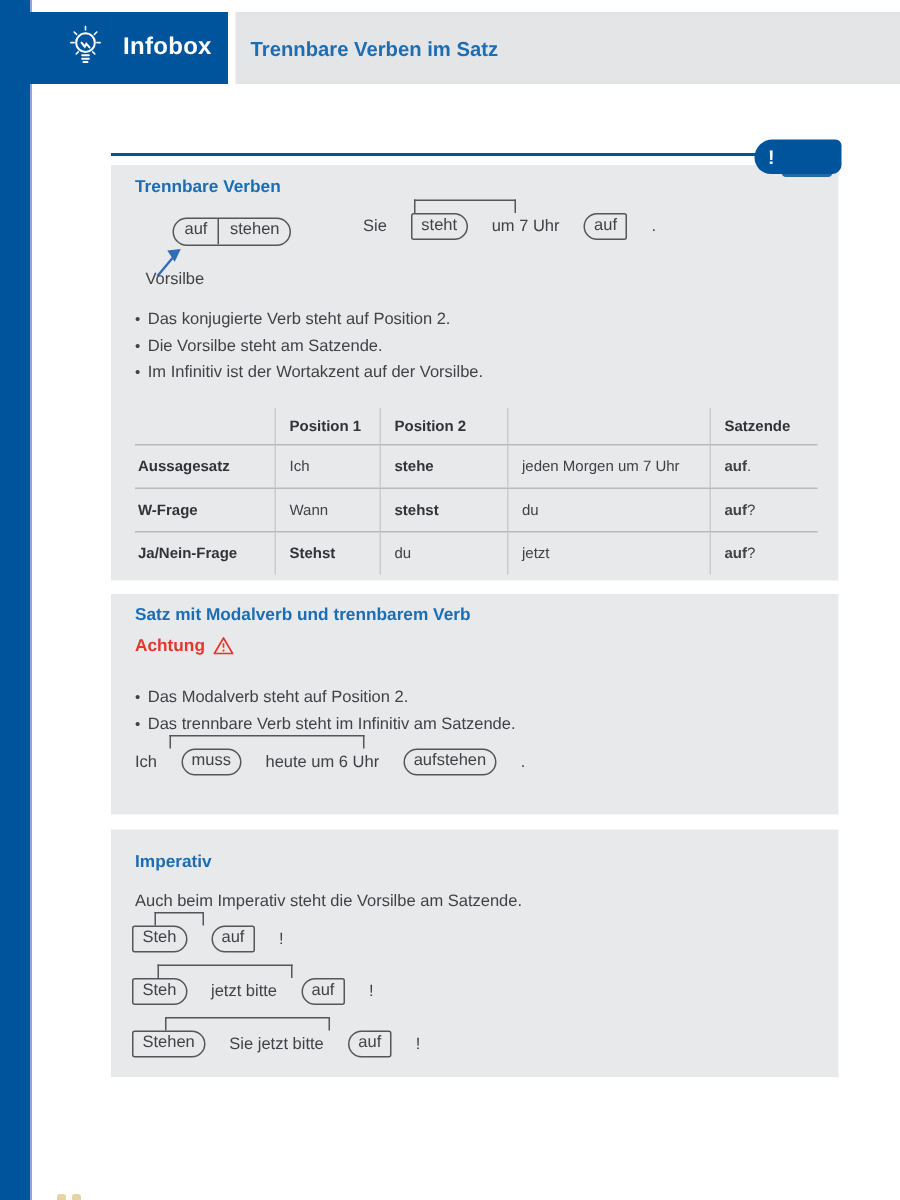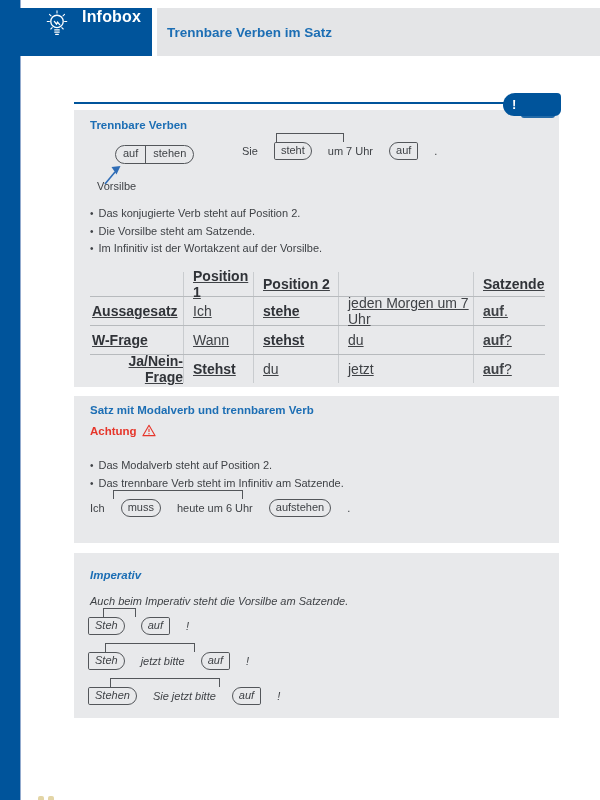--- a/index.html
+++ b/index.html
@@ -4,31 +4,31 @@
 <style>
   html,body{margin:0;padding:0;background:#fff;}
   .page{position:relative;width:600px;height:800px;background:#ffffff;overflow:hidden;
         font-family:"Liberation Sans","DejaVu Sans",sans-serif;color:#3f4246;}
 
   
   .leftbar{position:absolute;left:0;top:0;width:20px;height:800px;background:#00549b;border-right:1px solid #93abce;}
 
   
   .badge{position:absolute;left:11px;top:8px;width:141px;height:48px;background:#00549b;
-         display:flex;align-items:flex-start;gap:9px;padding-left:30px;box-sizing:border-box;}
+         display:flex;align-items:center;gap:9px;padding-left:30px;box-sizing:border-box;}
   .badge-label{color:#ffffff;font-weight:bold;font-size:16px;letter-spacing:.2px;}
   .strip{position:absolute;left:157px;top:8px;width:443px;height:48px;background:#e4e5e7;
          display:flex;align-items:center;padding-left:10px;box-sizing:border-box;}
   .page-title{color:#1c6eb4;font-weight:bold;font-size:13.5px;}
 
   
   .gbox{position:absolute;left:74px;width:485px;background:#e8e9eb;}
   .box1{top:110px;height:277px;}
   .box2{top:396px;height:147px;}
-  .box3{top:553px;height:165px;font-style:italic;}
+  .box3{top:553px;height:165px;}
   .topline{position:absolute;left:0;top:-8px;width:432px;height:2px;background:#00549b;}
   .stamp{position:absolute;right:-2px;top:-17px;width:58px;height:23px;background:#00549b;
          border-radius:12px 4px 6px 11px;color:#fff;font-weight:bold;font-size:13px;
          display:flex;align-items:center;padding-left:9px;box-sizing:border-box;}
   .stamp::after{content:"";position:absolute;right:6px;bottom:-2px;width:34px;height:6px;
                 background:#00549b;border-radius:3px;opacity:.85;}
 
   .h3{position:absolute;margin:0;font-size:11.5px;font-weight:bold;color:#1c6eb4;}
   .body-text{position:absolute;font-size:11px;line-height:16px;}
 
@@ -43,21 +43,21 @@
   .capR{border-radius:2px 10px 10px 2px;}   
   .capL{border-radius:10px 2px 2px 10px;}   
   .oval{border-radius:10px;}
   .pill{display:inline-flex;border:1.5px solid #53565a;border-radius:11px;overflow:hidden;}
   .pill span{padding:1px 7px 3px;font-size:11px;line-height:13px;}
   .pill span:first-child{border-right:1.5px solid #53565a;}
   .vlabel{position:absolute;font-size:11px;}
   .varrow{position:absolute;}
 
   
-  .tbl{position:absolute;left:16px;top:162px;width:455px;font-size:14px;text-decoration:underline;}
+  .tbl{position:absolute;left:16px;top:162px;width:455px;font-size:10px;}
   .trow{display:flex;align-items:center;height:28px;border-top:1px solid #b7babd;}
   .trow.thead{height:24px;border-top:none;font-weight:bold;color:#303338;}
   .tcell{box-sizing:border-box;height:100%;display:flex;align-items:center;padding-left:9px;}
   .tcell:first-child{padding-left:2px;}
   .tcell + .tcell{border-left:1px solid #c9cccf;}
   .c0{width:93px;text-align:right;} .c1{width:70px;} .c2{width:85px;} .c3{width:135px;} .c4{width:72px;}
   .b{font-weight:bold;color:#303338;}
 
   
   .achtung-row{position:absolute;display:flex;align-items:center;gap:5px;}

